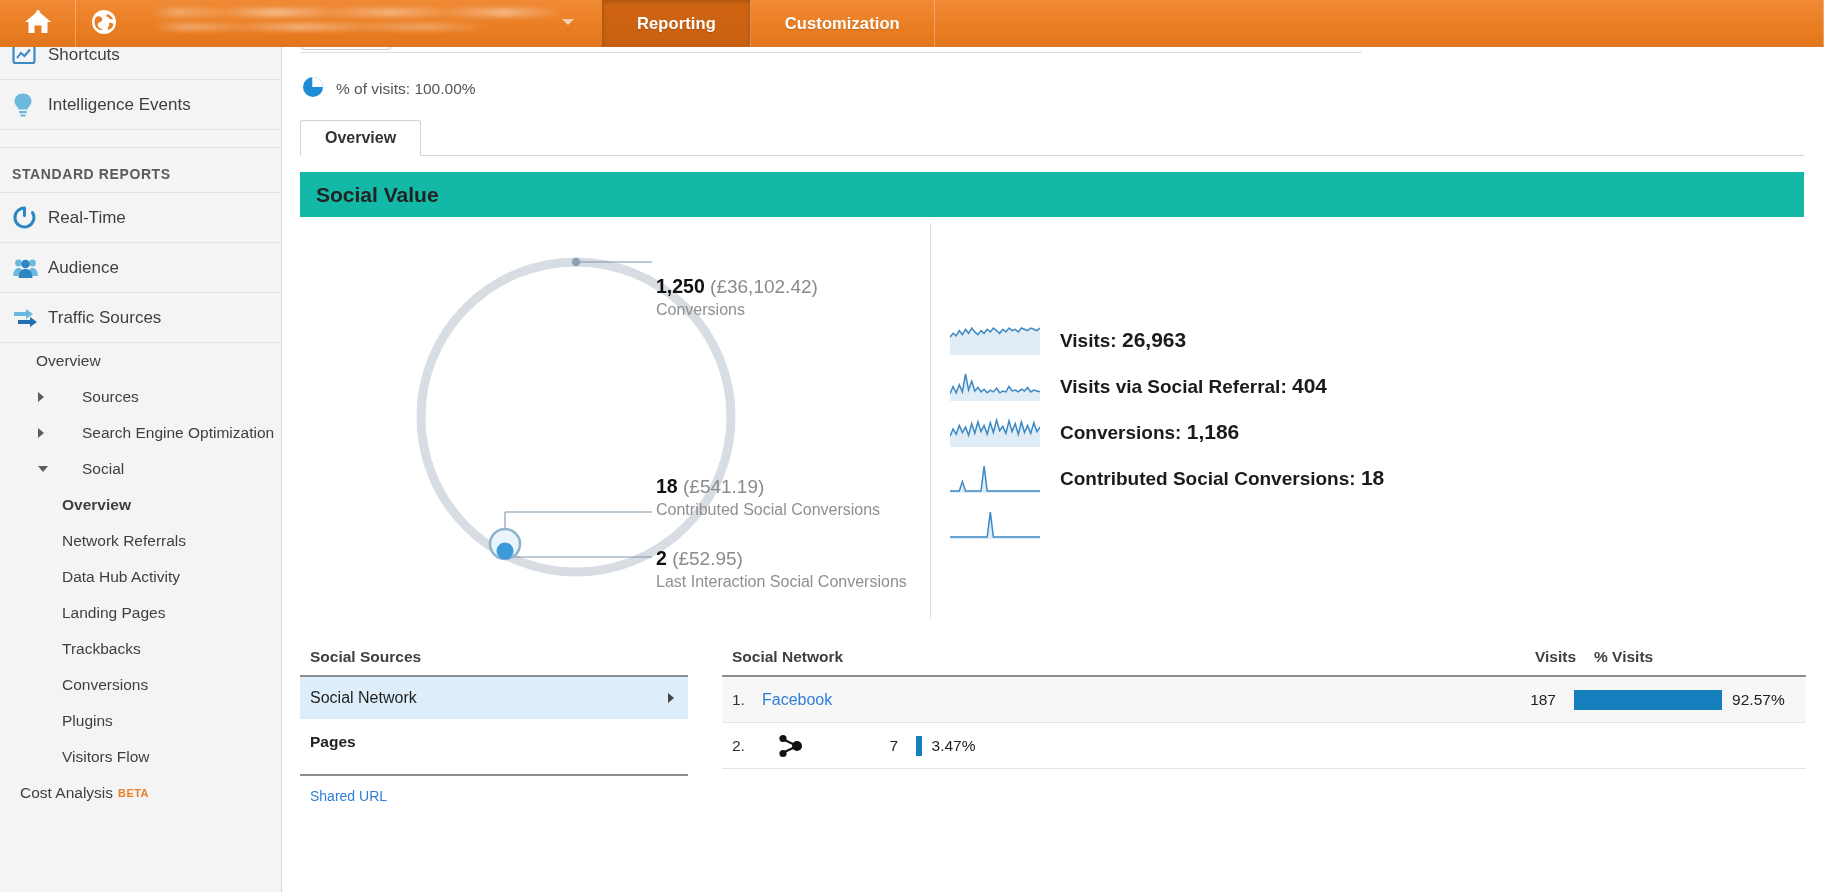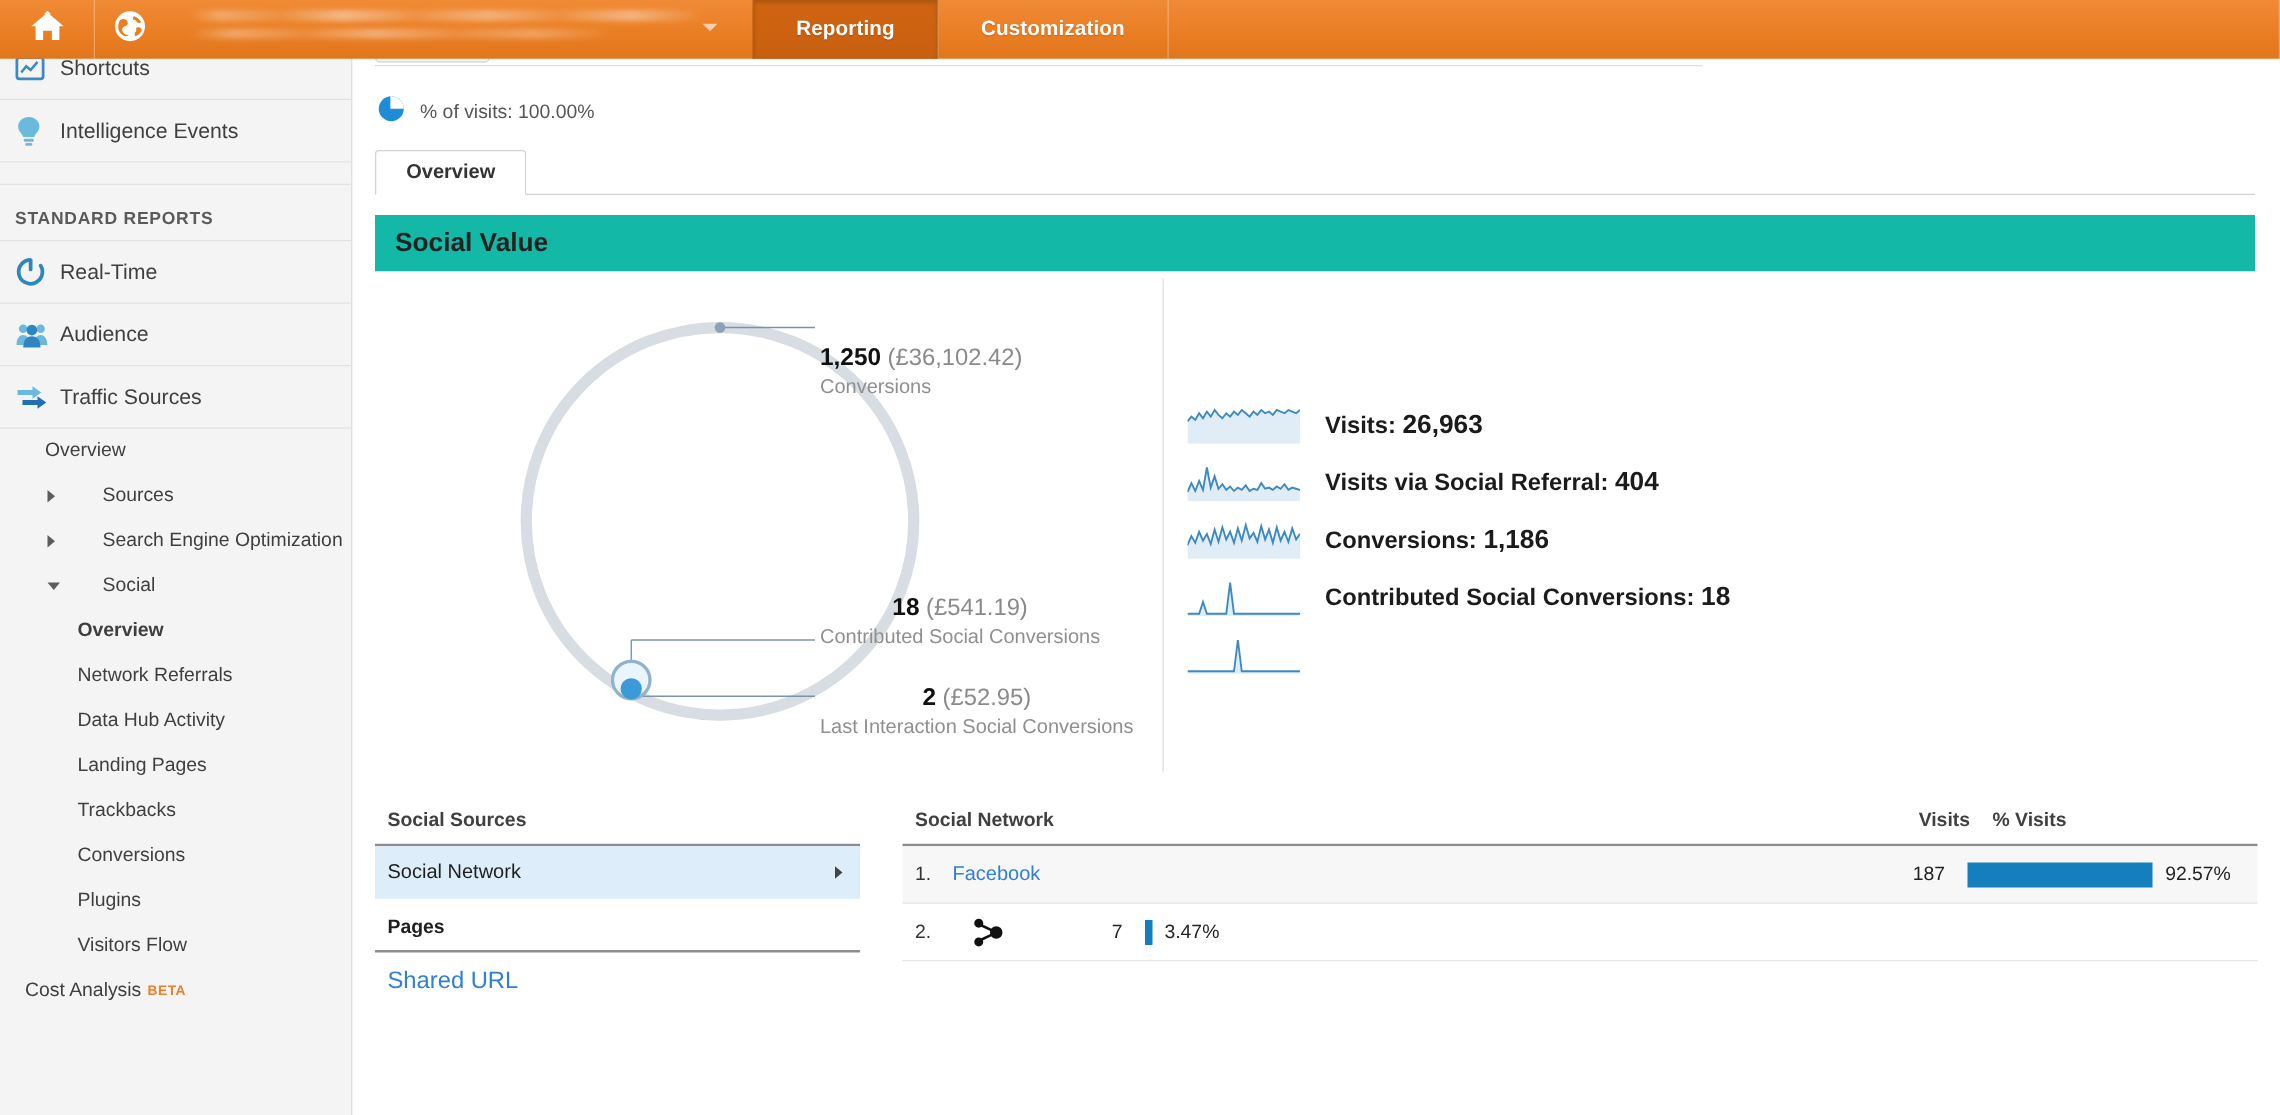--- a/index.html
+++ b/index.html
@@ -115,21 +115,21 @@
 
   
   .metrics { position: absolute; left: 650px; top: 100px; }
   .metric { display: flex; align-items: center; height: 46px; }
   .metric .spark { width: 90px; height: 30px; margin-right: 20px; }
   .metric .mtext { font-size: 19px; font-weight: bold; color: #1b1b1b; }
   .metric .mtext .mv { font-size: 21px; }
 
   
   .callout { position: absolute; }
-  .callout .c-main { font-size: 19px; color: #8a8a8a; white-space: nowrap; text-align: center; }
+  .callout .c-main { font-size: 19px; color: #8a8a8a; white-space: nowrap; }
   .callout .c-main b { color: #111; font-size: 19.5px; }
   .callout .c-sub { font-size: 16px; color: #8f8f8f; margin-top: 3px; white-space: nowrap; }
 
   
   .tbl-left { position: absolute; left: 18px; top: 610px; width: 388px; }
   .tbl-right { position: absolute; left: 440px; top: 610px; width: 1084px; }
   .t-head {
     font-size: 15.5px; font-weight: bold; color: #404040;
     padding: 8px 0 9px 10px; border-bottom: 2px solid #8d8d8d;
   }
@@ -138,23 +138,23 @@
   .t-head.rt .c-visits { width: 110px; text-align: right; }
   .t-head.rt .c-pct { width: 230px; padding-left: 18px; }
   .row-sel {
     display: flex; align-items: center; height: 42px; padding: 0 14px 0 10px;
     background: #ddeefa; font-size: 16px; color: #1f1f1f; cursor: pointer;
   }
   .row-sel .nm { flex: 1; }
   .row-sel .arw { width: 0; height: 0; border-top: 5px solid transparent; border-bottom: 5px solid transparent; border-left: 6px solid #444; }
   .sub-head {
     font-size: 15.5px; font-weight: bold; color: #1f1f1f;
-    padding: 14px 0 9px 10px; border-bottom: 2px solid #8d8d8d;
-  }
-  .link-row { padding: 12px 0 0 10px; font-size: 19px; color: #2f7ed8; cursor: pointer; }
+    padding: 14px 0 23px 10px; border-bottom: 2px solid #8d8d8d;
+  }
+  .link-row { padding: 12px 0 0 10px; font-size: 14px; color: #2f7ed8; cursor: pointer; }
   .drow { display: flex; align-items: center; height: 46px; padding-left: 10px; border-bottom: 1px solid #e5e5e5; }
   .drow.alt { background: #f7f7f7; }
   .drow .idx { width: 30px; font-size: 15.5px; color: #333; }
   .drow .nm { flex: 1; font-size: 16px; color: #2f7ed8; cursor: pointer; }
   .drow .gico { width: 56px; display: flex; align-items: center; justify-content: center; }
   .drow .vz { width: 80px; text-align: right; font-size: 15.5px; color: #222; }
   .drow .pctwrap { width: 230px; display: flex; align-items: center; padding-left: 18px; }
   .bar { height: 20px; background: #157ebd; }
   .pctlabel { font-size: 15.5px; color: #222; margin-left: 10px; white-space: nowrap; }
   .drow .spacer-end { flex: 0 0 20px; }

